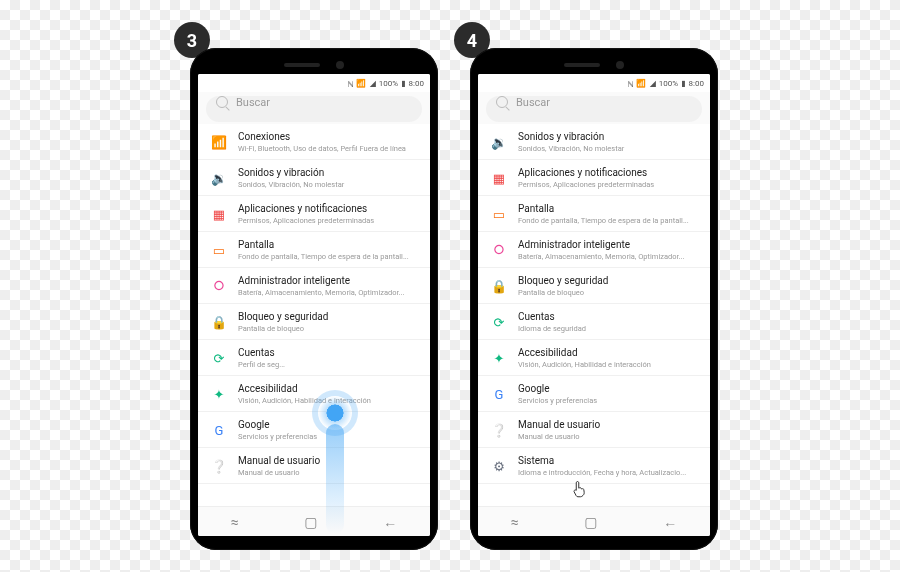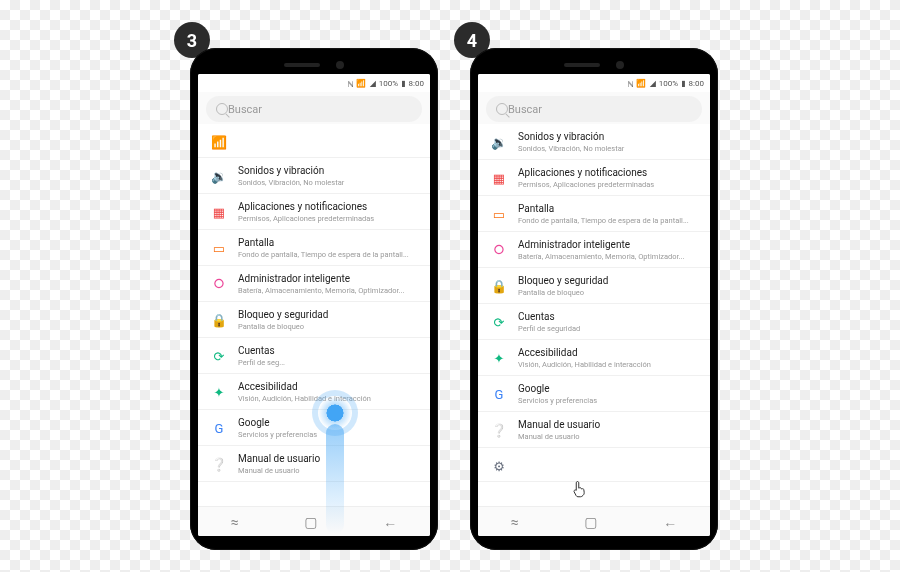--- a/index.html
+++ b/index.html
@@ -47,22 +47,22 @@
     border-radius: 2px; overflow:hidden; position:relative;
     display:flex; flex-direction:column;
   }
   .statusbar {
     height:18px; display:flex; justify-content:flex-end; align-items:center;
     gap:3px; padding: 0 6px; font-size:8px; color:#555; background:#fff;
   }
   .sb-ico { font-size:8px; }
   .searchbar {
     margin: 4px 8px 2px 8px; height:26px; background:#f1f1f1;
-    border-radius:18px; display:flex; align-items:center; padding:0 10px;
-    color:#9a9a9a; font-size:11px; 
+    border-radius:18px; display:flex; padding:0 10px;
+    color:#9a9a9a; font-size:11px; gap:8px;
   }
   .search-glass { width:12px; height:12px; border:1.3px solid #bbb; border-radius:50%; position:relative;}
   .search-glass:after { content:""; position:absolute; width:5px; height:1.3px; background:#bbb; transform:rotate(45deg); bottom:-2px; right:-3px;}
   .list { flex:1; overflow:hidden; background:#fff;}
   .item {
     display:flex; align-items:flex-start; gap:10px;
     padding: 7px 12px 6px 12px;
     border-bottom: 1px solid #f0f0f0;
   }
   .icon {
@@ -125,20 +125,24 @@
         <span class="sb-ico">▮</span>
         <span>8:00</span>
       </div>
       <div class="searchbar">
         <span class="search-glass"></span>
         <span>Buscar</span>
       </div>
       <div class="list">
           <div class="item">
             <div class="icon c-blue">📶</div>
+            <div class="text">
+              <div class="title">Conexiones</div>
+              <div class="sub">Wi-Fi, Bluetooth, Uso de datos, Perfil Fuera de línea</div>
+            </div>
           </div>
           <div class="item">
             <div class="icon c-teal">🔉</div>
             <div class="text">
               <div class="title">Sonidos y vibración</div>
               <div class="sub">Sonidos, Vibración, No molestar</div>
             </div>
           </div>
           <div class="item">
             <div class="icon c-red">▦</div>
@@ -258,21 +262,21 @@
             <div class="icon c-blue">🔒</div>
             <div class="text">
               <div class="title">Bloqueo y seguridad</div>
               <div class="sub">Pantalla de bloqueo</div>
             </div>
           </div>
           <div class="item">
             <div class="icon c-green">⟳</div>
             <div class="text">
               <div class="title">Cuentas</div>
-              <div class="sub">Perfil de seguridad</div>
+              <div class="sub">Idioma de seguridad</div>
             </div>
           </div>
           <div class="item">
             <div class="icon c-green">✦</div>
             <div class="text">
               <div class="title">Accesibilidad</div>
               <div class="sub">Visión, Audición, Habilidad e interacción</div>
             </div>
           </div>
           <div class="item">
@@ -284,20 +288,24 @@
           </div>
           <div class="item">
             <div class="icon c-gray">❔</div>
             <div class="text">
               <div class="title">Manual de usuario</div>
               <div class="sub">Manual de usuario</div>
             </div>
           </div>
           <div class="item">
             <div class="icon c-gray">⚙</div>
+            <div class="text">
+              <div class="title">Sistema</div>
+              <div class="sub">Idioma e introducción, Fecha y hora, Actualizacio...</div>
+            </div>
           </div>
         </div>
       <div class="navbar">
         <span class="nav-btn">≈</span>
         <span class="nav-btn">▢</span>
         <span class="nav-btn">←</span>
       </div>
       <div class="tap-cursor">
         <svg viewBox="0 0 24 24">
             <path fill="#fff" stroke="#333" stroke-width="1.2" d="M9 3c.8 0 1.5.7 1.5 1.5V11l1-.5c.8-.4 1.8 0 2 .9l.2.6 1-.3c.9-.3 1.8.3 1.9 1.2l.4 3c.2 1.4-.3 2.8-1.3 3.7l-1.3 1.1c-.5.4-1.1.6-1.7.6H9.5c-.9 0-1.7-.5-2.1-1.3L5 15.5c-.4-.8-.1-1.8.7-2.2.6-.3 1.3-.2 1.8.3V4.5C7.5 3.7 8.2 3 9 3z"></path>

